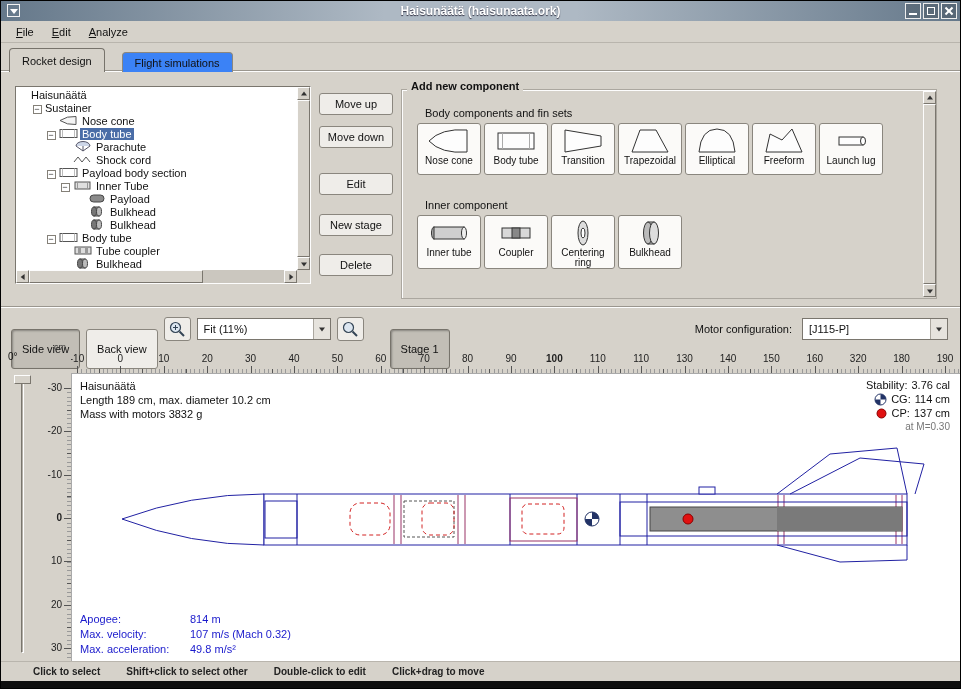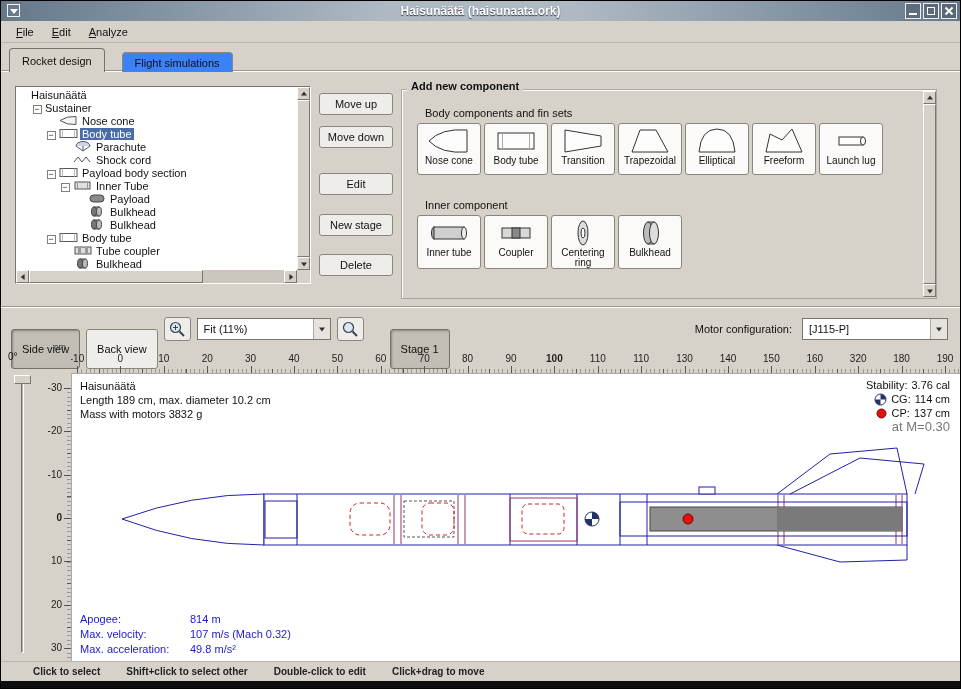--- a/index.html
+++ b/index.html
@@ -109,21 +109,21 @@
   .vnum{position:absolute;right:9px;font-size:10px;color:#222;}
   .vtick{position:absolute;right:0;height:1px;background:#555;}
   .vcomb{position:absolute;right:0;top:15px;height:273px;width:4px;
     background:repeating-linear-gradient(to bottom,#999 0 1px,transparent 1px 4.34px);}
   .canvas{position:absolute;left:70px;top:372px;width:889px;height:288px;background:#fff;
     border-left:1px solid #aaa;border-top:1px solid #aaa;overflow:hidden;}
   .rocket-svg{position:absolute;left:0;top:0;}
   .info-block{position:absolute;left:8px;top:5px;line-height:14px;color:#111;}
   .stab-block{position:absolute;right:10px;top:4px;text-align:right;line-height:14px;}
   .stab-row{display:flex;justify-content:flex-end;align-items:center;gap:4px;}
-  .mach-note{color:#777;font-size:13px;}
+  .mach-note{color:#777;font-size:10px;}
   .flight-block{position:absolute;left:8px;top:238px;line-height:15px;color:#1a1acc;}
   .flight-row{display:flex;}
   .flabel{width:110px;}
   
   .hintbar{position:absolute;left:0;top:660px;width:959px;height:20px;background:#d6d2ca;
     border-top:1px solid #b9b5ad;display:flex;align-items:center;gap:26px;padding-left:32px;
     font-size:10px;font-weight:bold;color:#222;}
   .bottom-strip{position:absolute;left:0;top:680px;width:959px;height:7px;background:#0e0e0e;}
 </style>
 </head>

